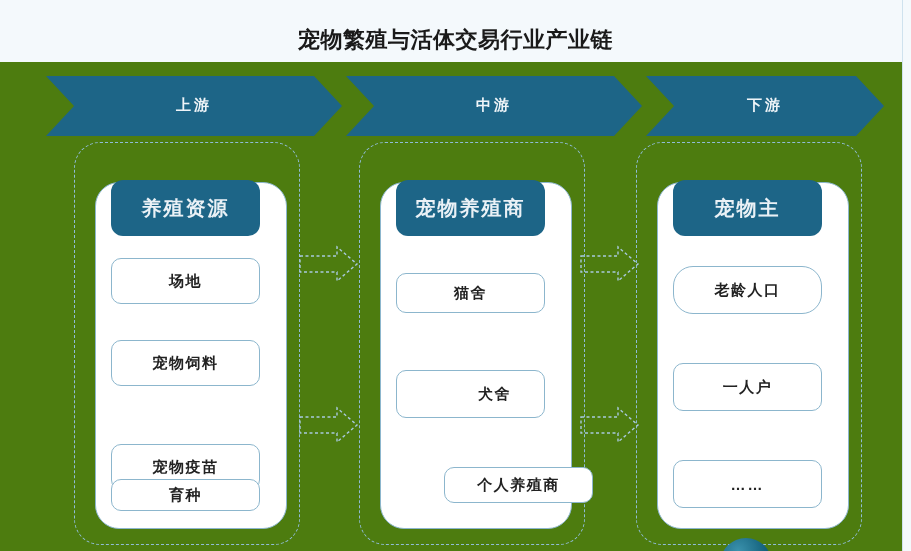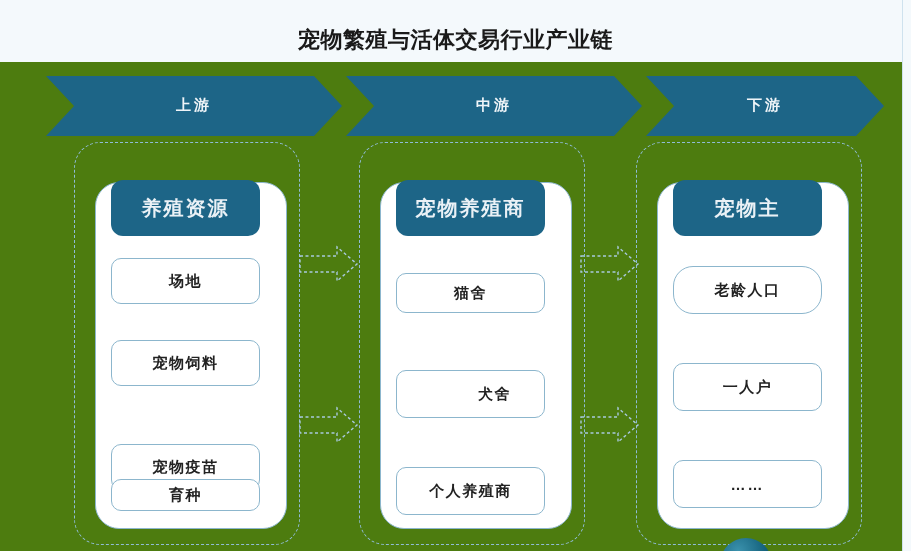--- a/index.html
+++ b/index.html
@@ -231,21 +231,21 @@
     </div>
   </div>
 
   <div class="col col-2">
     <div class="col-dashed"></div>
     <div class="col-inner"></div>
     <div class="col-head">宠物养殖商</div>
     <div class="items">
       <div class="item" style="top:131px;height:40px;">猫舍</div>
       <div class="item" style="top:228px;height:48px;padding-left:48px;">犬舍</div>
-      <div class="item" style="top:325px;height:48px;">个人养殖商</div>
+      <div class="item" style="top:325px;height:36px;margin-left:48px;">个人养殖商</div>
     </div>
   </div>
 
   <div class="col col-3">
     <div class="col-dashed"></div>
     <div class="col-inner"></div>
     <div class="col-head">宠物主</div>
     <div class="items">
       <div class="item" style="top:124px;height:48px;border-radius:20px;">老龄人口</div>
       <div class="item" style="top:221px;height:48px;">一人户</div>

